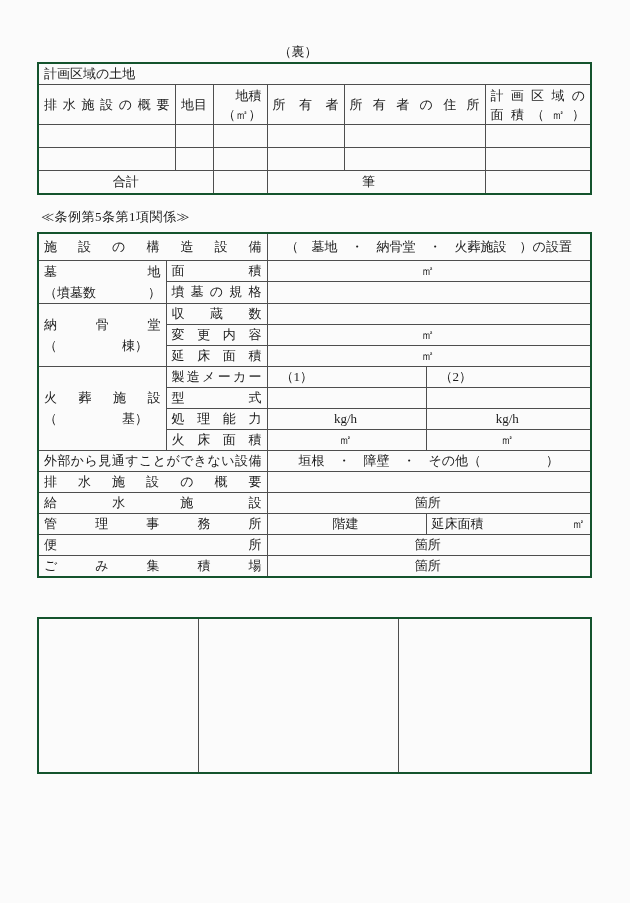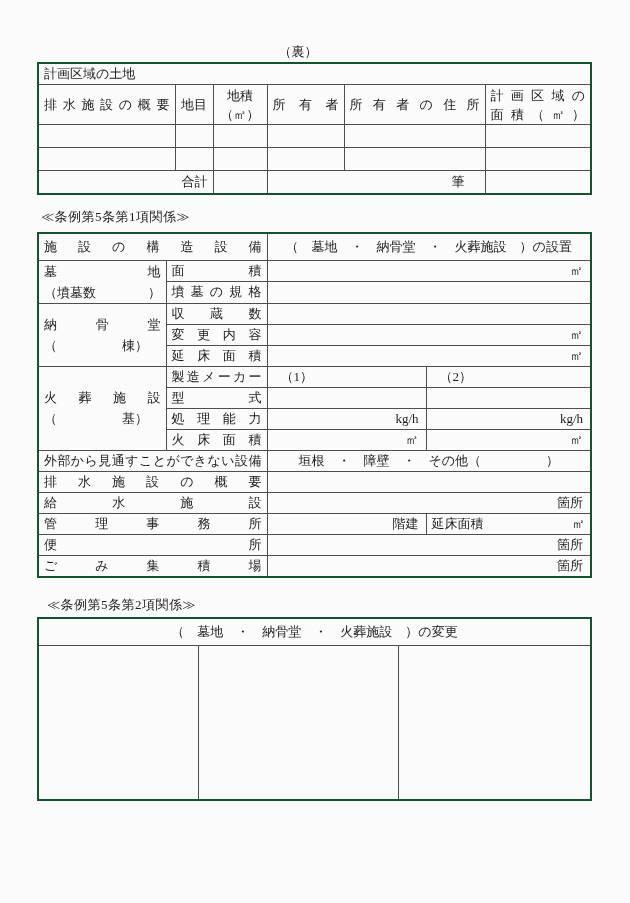--- a/index.html
+++ b/index.html
@@ -39,25 +39,25 @@
     border: 1px solid #4e4e4e;
     padding: 0 5px;
     font-size: 13px;
     line-height: 20px;
     vertical-align: middle;
     overflow: hidden;
     white-space: nowrap;
   }
   .jl { text-align: justify; text-align-last: justify; }
   .center { text-align: center; }
-  .right { text-align: right; margin-left: 24px; }
+  .right { text-align: center; margin-left: 24px; }
   .unit { padding-right: 7px; }
   .pl { padding-left: 13px; }
   .pr20 { padding-right: 20px; }
-  .two-line div { line-height: 19px; }
+  .two-line div { line-height: 19px; text-align: right; }
   .name-cell div { line-height: 21px; }
   .name-cell .l2 { text-align: left; }
   .split { display: flex; justify-content: space-between; }
   .top-empty { vertical-align: top; }
 </style>
 </head>
 <body>
 
 <div class="page">
 
@@ -207,32 +207,28 @@
       <td colspan="2" class="jl">便所</td>
       <td colspan="2" class="right unit">箇所</td>
     </tr>
     <tr style="height:15px">
       <td colspan="2" class="jl">ごみ集積場</td>
       <td colspan="2" class="right unit">箇所</td>
     </tr>
   </tbody>
     </table>
 
-  <div class="abs sec-heading" id="sec2-heading">≪条例第5条第2項関係≫</div>
 
   <table class="form" id="change-table">
     <colgroup>
       <col style="width:160px">
         <col style="width:200px">
         <col style="width:193px">
     </colgroup>
     <tbody>
-        <tr style="height:27px">
-      <td colspan="3" class="center">（　墓地　・　納骨堂　・　火葬施設　）の変更</td>
-    </tr>
     <tr style="height:155px">
       <td class="top-empty"></td>
       <td class="top-empty"></td>
       <td class="top-empty"></td>
     </tr>
   </tbody>
     </table>
 
 </div>
 

